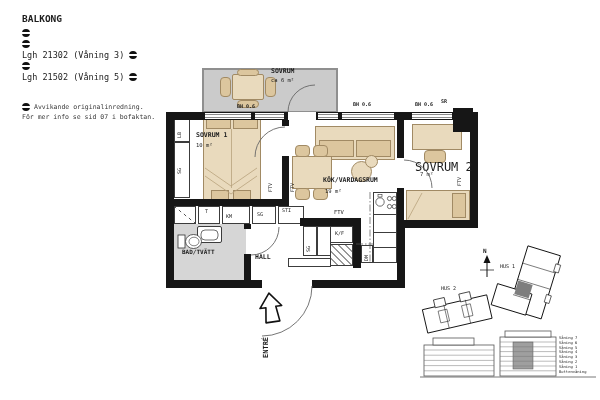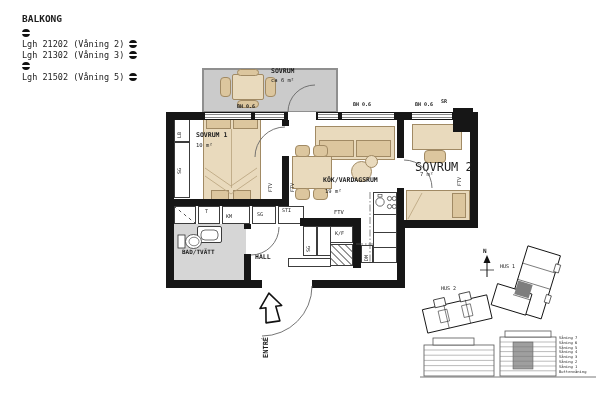--- a/index.html
+++ b/index.html
@@ -32,34 +32,40 @@
 <body>
 
 <div class="canvas">
 
   <div class="hdr">
     <div class="title">BALKONG</div>
     <div class="row">
       <span class="avvik"></span>
       </div>
     <div class="row">
-      <span>Lgh 21202 (Våning 2)</span>
       <span class="avvik"></span>
       </div>
     <div class="row">
       <span>Lgh 21302 (Våning 3)</span>
       <span class="avvik"></span>
       </div>
     <div class="row">
       <span class="avvik"></span>
       </div>
     <div class="row">
       <span>Lgh 21502 (Våning 5)</span>
       <span class="avvik"></span>
       </div>
+  </div>
+  <div class="note">
+    <div class="n1">
+        <span class="avvik"></span>
+      <span>Avvikande originalinredning.</span>
+      </div>
+    <div>För mer info se sid 07 i bofaktan.</div>
   </div>
 
   <div class="abs z1" style="left:202px;top:68px;width:136px;height:45px;background:#cbcbcb;border:2px solid #8f8f8f;box-sizing:border-box;"></div>
   <div class="abs z1" style="left:174px;top:224px;width:72px;height:56px;background:#d6d6d6;"></div>
 
   <div class="furn z2" style="left:232px;top:74px;width:32px;height:26px;border-radius:2px;"></div>
   <div class="furnd z2 round" style="left:220px;top:77px;width:11px;height:20px;"></div>
   <div class="furnd z2 round" style="left:265px;top:77px;width:11px;height:20px;"></div>
   <div class="furnd z2 round" style="left:237px;top:69px;width:22px;height:7px;"></div>
   <div class="furnd z2 round" style="left:237px;top:100px;width:22px;height:8px;"></div>

